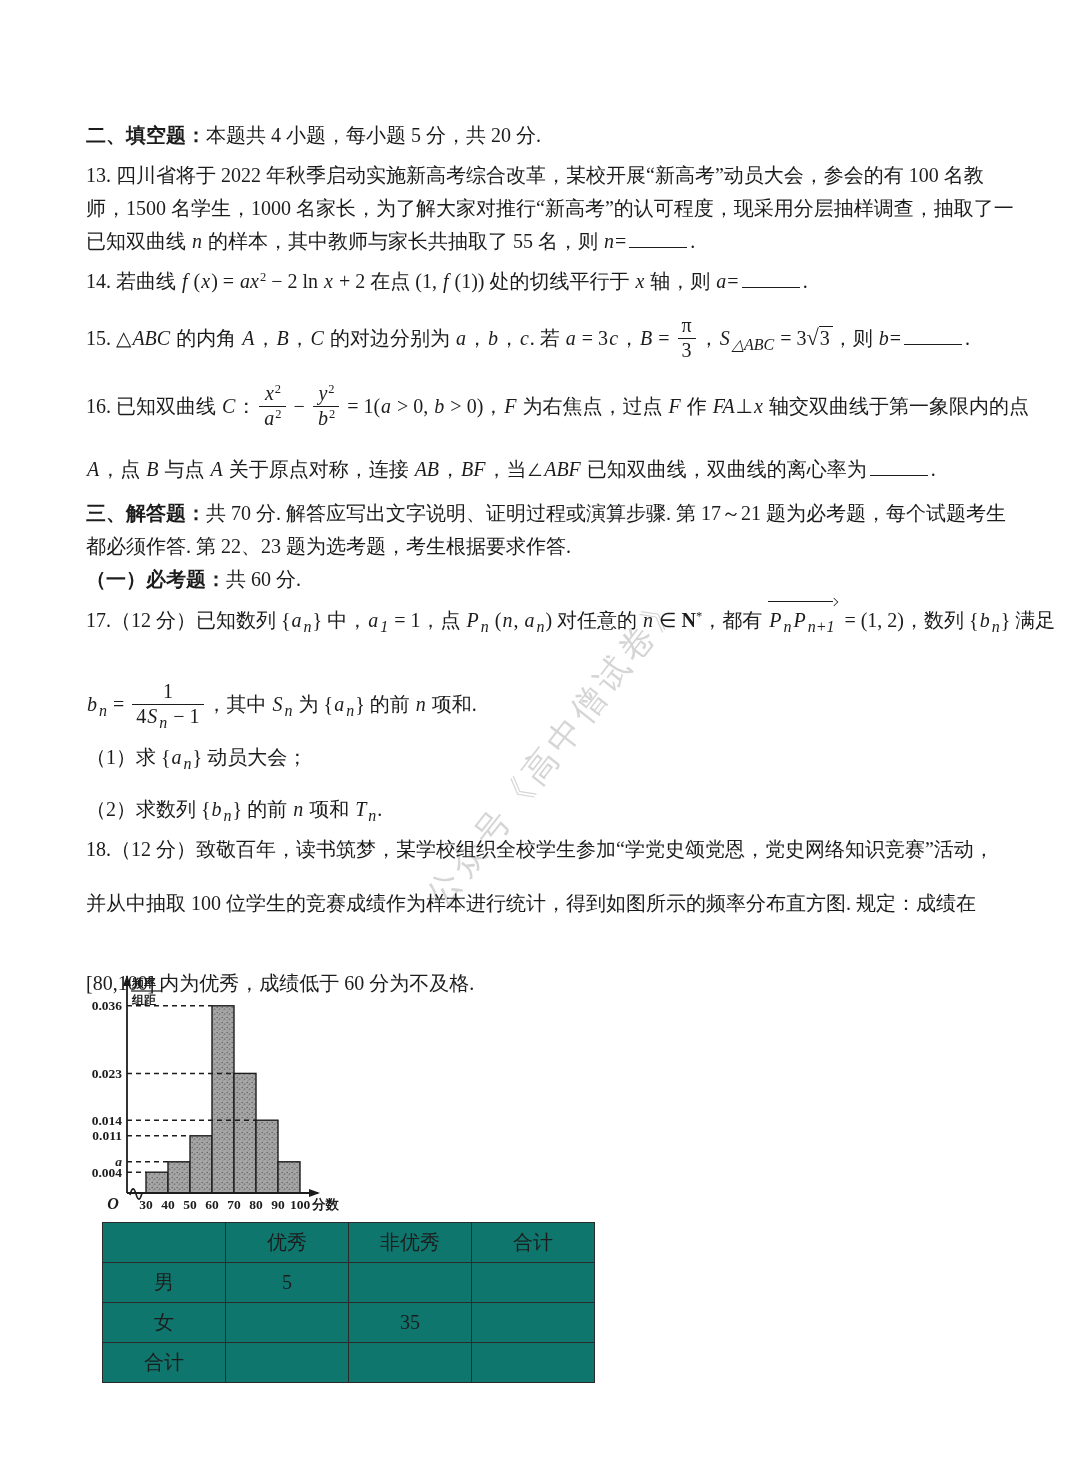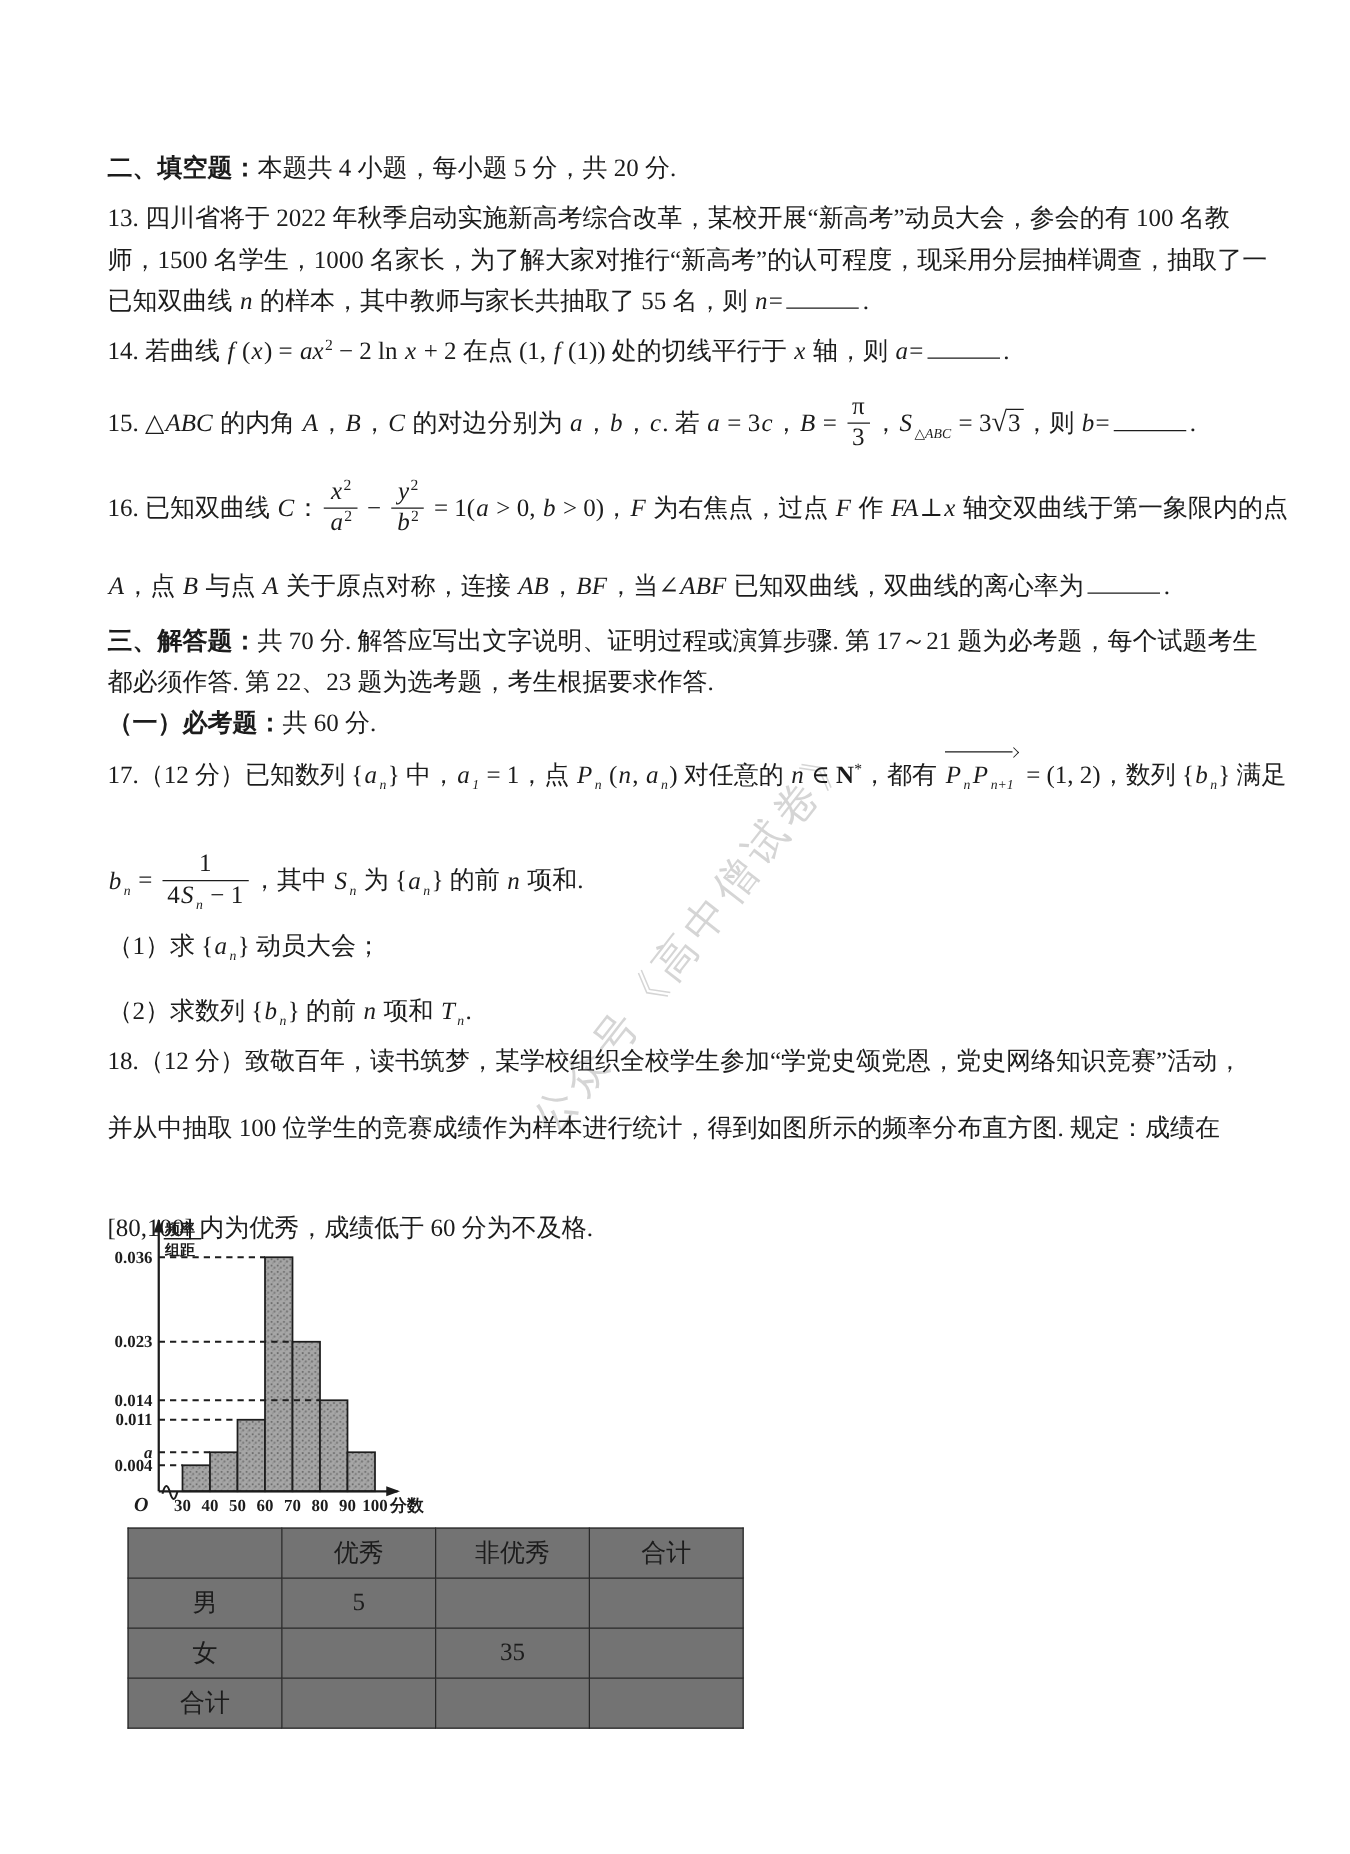--- a/index.html
+++ b/index.html
@@ -1,37 +1,37 @@
 <!DOCTYPE html>
 <html><head>
 <meta charset="utf-8">
 <style>
   html,body{margin:0;padding:0;background:#e9e9e9;}
   .page{position:relative;width:1080px;height:1483px;background:#ffffff;overflow:hidden;
         font-family:"Liberation Serif","DejaVu Serif",serif;color:#1c1c1c;}
   .content{position:absolute;left:86px;top:0;width:910px;height:100%;}
-  .line{position:absolute;left:0;white-space:nowrap;font-size:20px;line-height:34px;}
+  .line{position:absolute;left:0;white-space:nowrap;font-size:20px;line-height:34px;font-family:Liberation Serif, serif;}
   .bold{font-weight:bold;}
   .it{font-style:italic;padding:0 1px;}
   sup{font-size:12.5px;vertical-align:7px;line-height:0;}
-  sub{font-size:11px;vertical-align:-5px;line-height:0;}
+  sub{font-size:16px;vertical-align:-5px;line-height:0;}
   .frac{display:inline-flex;flex-direction:column;vertical-align:middle;text-align:center;
         line-height:1.18;margin:0 3px;position:relative;top:-2px;}
   .frac .num{padding:0 4px;border-bottom:1.6px solid #1c1c1c;}
   .frac .den{padding:0 4px;}
   .sqrt{white-space:nowrap;display:inline-block;}
   .sqrt .rad{font-size:1.12em;}
   .sqrt .sqv{border-top:1.6px solid #1c1c1c;padding:0 3px 0 1px;}
   .vec{position:relative;display:inline-block;padding:3px 4px 0 1px;}
   .vec::before{content:"";position:absolute;left:1px;right:6px;top:1px;border-top:1.4px solid #1c1c1c;}
   .vec::after{content:"";position:absolute;right:1px;top:-2.4px;width:7px;height:7px;
               border-top:1.4px solid #1c1c1c;border-right:1.4px solid #1c1c1c;
               transform:rotate(45deg) scale(.75);}
   .blank{display:inline-block;width:58px;height:4px;border-bottom:1.7px solid #1c1c1c;margin:0 3px;}
-  .t18{position:absolute;border-collapse:collapse;font-size:20px;background:#737373;}
+  .t18{position:absolute;border-collapse:collapse;font-size:20px;background:#0f766e;}
   .t18 td{border:1.7px solid #2a2a2a;width:122px;height:39px;text-align:center;padding:0;}
   .chart{position:absolute;}
   .chart svg text{font-family:"Liberation Serif","DejaVu Serif",serif;}
   .watermark{position:absolute;left:365px;top:738px;width:360px;text-align:center;white-space:nowrap;
              font-size:34px;letter-spacing:5px;color:rgba(145,145,145,0.38);
              transform:rotate(-52deg);pointer-events:none;}
 </style>
 </head>
 <body>
 

